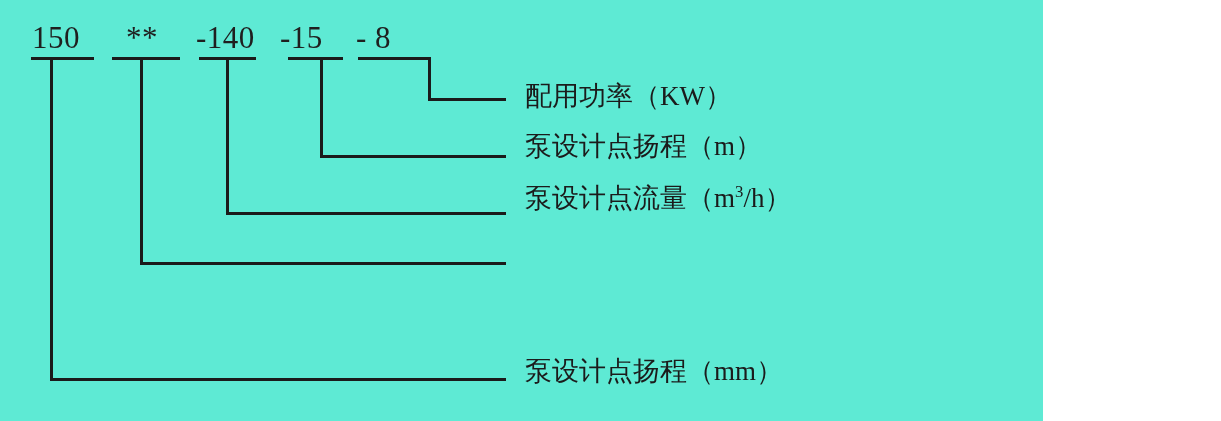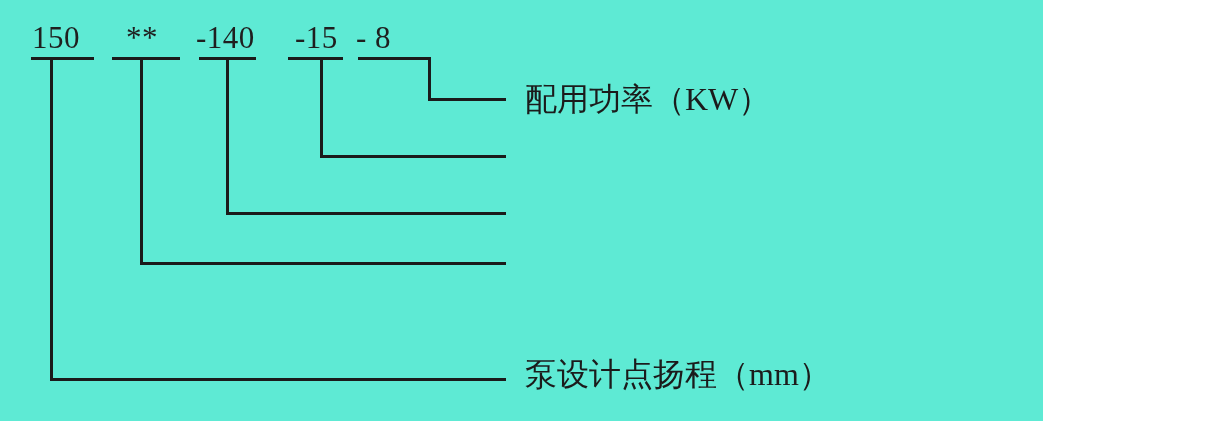--- a/index.html
+++ b/index.html
@@ -44,40 +44,40 @@
   .hline {
     position: absolute;
     height: 3px;
     background: #1b1b1b;
   }
 
   
   .label {
     position: absolute;
     font-family: "Liberation Serif", "DejaVu Serif", serif;
-    font-size: 32px;
+    font-size: 27px;
     line-height: 1;
     color: #1b1b1b;
     white-space: pre;
   }
   .label .sup {
     font-size: 0.62em;
     vertical-align: super;
     line-height: 0;
   }
 </style>
 </head>
 <body>
 
 <div id="page">
 
   <div class="code-seg" style="left:32px;  top:22px;">150</div>
   <div class="code-seg" style="left:126px; top:22px;">**</div>
   <div class="code-seg" style="left:196px; top:22px;">-140</div>
-  <div class="code-seg" style="left:295px; top:22px;text-align:center;">-15</div>
+  <div class="code-seg" style="left:280px; top:22px;text-align:center;">-15</div>
   <div class="code-seg" style="left:356px; top:22px;">- 8</div>
 
   <div class="bar" style="left:31px;  top:57px; width:63px;"></div>
   <div class="bar" style="left:112px; top:57px; width:68px;"></div>
   <div class="bar" style="left:199px; top:57px; width:57px;"></div>
   <div class="bar" style="left:288px; top:57px; width:55px;"></div>
   <div class="bar" style="left:358px; top:57px; width:73px;"></div>
 
   <div class="vline" style="left:428px; top:57px;  height:44px;"></div>
   <div class="hline" style="left:428px; top:98px;  width:78px;"></div>
@@ -89,19 +89,21 @@
   <div class="hline" style="left:226px; top:212px; width:280px;"></div>
 
   <div class="vline" style="left:140px; top:57px;  height:208px;"></div>
   <div class="hline" style="left:140px; top:262px; width:366px;"></div>
 
   <div class="vline" style="left:50px;  top:57px;  height:324px;"></div>
   <div class="hline" style="left:50px;  top:378px; width:456px;"></div>
 
   <div class="label" style="left:525px; top:83px;">配用功率（KW）</div>
 
+  <div class="label" style="left:525px; top:133px;">泵设计点扬程（m）</div>
 
+  <div class="label" style="left:525px; top:185px;"><span>泵设计点流量（m</span><span class="sup">3</span><span>/h）</span></div>
 
 
 
   <div class="label" style="left:525px; top:358px;">泵设计点扬程（mm）</div>
 
 </div>
 
 </body></html>

